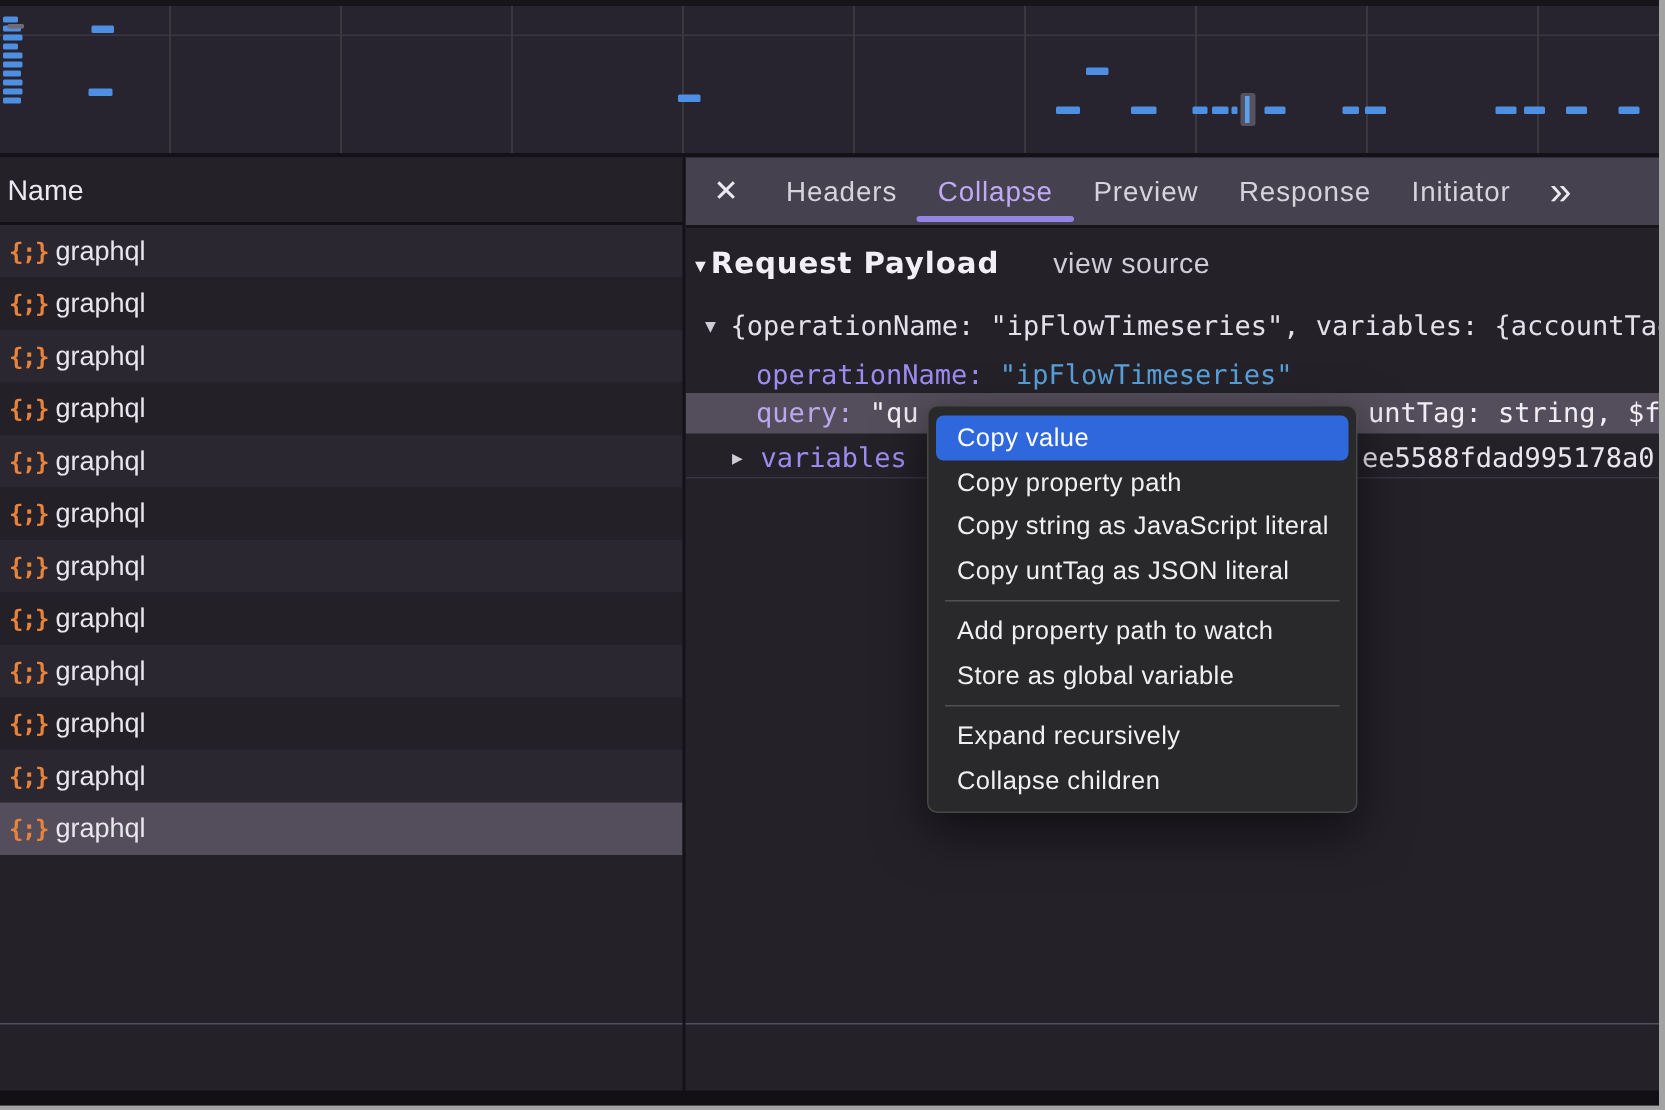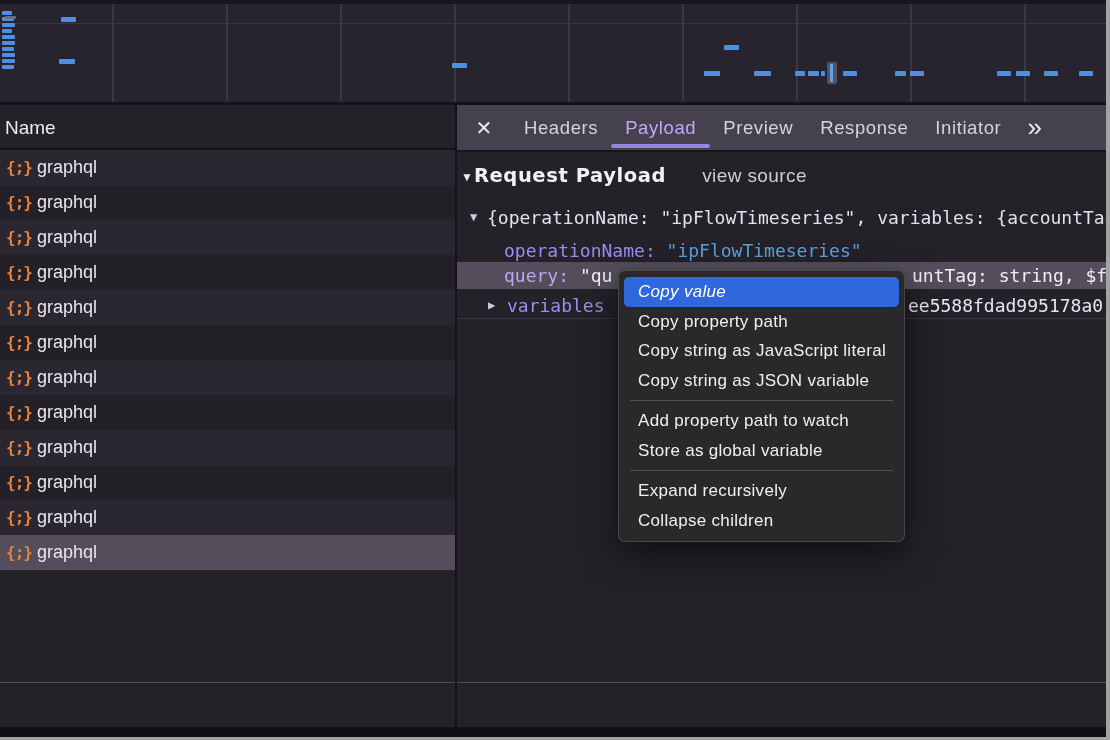--- a/index.html
+++ b/index.html
@@ -77,21 +77,21 @@
   #row-variables .txt{position:absolute;left:50px;}
   #row-variables .frag-right{left:451px;color:#e9e7ee;}
   #payload-divider{position:absolute;left:0;top:166px;width:100%;height:1px;background:#38353f;}
 
   
   #context-menu{position:absolute;left:618px;top:270px;width:287px;background:#29292b;
       border:1px solid rgba(255,255,255,.14);border-radius:7px;padding:6px 0;z-index:10;
       box-shadow:0 12px 34px rgba(0,0,0,.55);}
   .menu-item{height:29.5px;line-height:29.5px;padding:0 19px;color:#f0f0f2;font-size:17px;
       letter-spacing:.3px;white-space:nowrap;cursor:pointer;}
-  .menu-item.highlighted{margin:0 5px;padding:0 14px;border-radius:5px;background:#2e68dc;color:#ffffff;font-style:italic;}
+  .menu-item.highlighted{margin:0 5px;padding:0 14px;border-radius:5px;background:#2e68dc;color:#ffffff;}
   .menu-sep{height:1px;background:#515154;margin:5px 11px 5px 11px;}
 </style>
 </head>
 <body>
 
 <div id="stage">
   <div id="window">
 
     <div id="overview">
       <div class="vgrid"></div>
@@ -190,21 +190,21 @@
 
     <div id="tabbar">
       <div id="close-btn">
         <span>✕</span>
       </div>
 
       <div class="tab">
     <span>Headers</span>
   </div>
         <div class="tab active">
-    <span>Payload</span>
+    <span>Collapse</span>
   </div>
         <div class="tab">
     <span>Preview</span>
   </div>
         <div class="tab">
     <span>Response</span>
   </div>
         <div class="tab">
     <span>Initiator</span>
   </div>
@@ -238,21 +238,21 @@
         <span class="frag-right mono">ee5588fdad995178a0</span>
       </div>
 
       <div id="payload-divider"></div>
     </div>
 
     <div id="context-menu">
         <div class="menu-item highlighted">Copy value</div>
         <div class="menu-item">Copy property path</div>
         <div class="menu-item">Copy string as JavaScript literal</div>
-        <div class="menu-item">Copy string as JSON variable</div>
+        <div class="menu-item">Copy untTag as JSON literal</div>
         <div class="menu-sep"></div>
         <div class="menu-item">Add property path to watch</div>
         <div class="menu-item">Store as global variable</div>
         <div class="menu-sep"></div>
         <div class="menu-item">Expand recursively</div>
         <div class="menu-item">Collapse children</div>
       </div>
   </div>
 </div>
 

